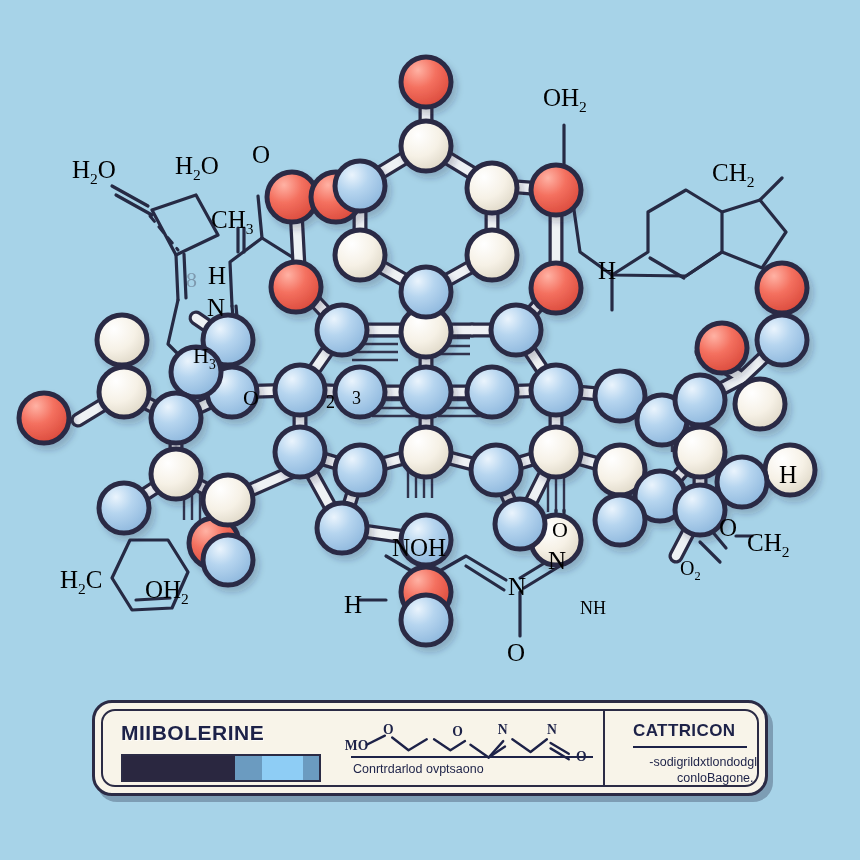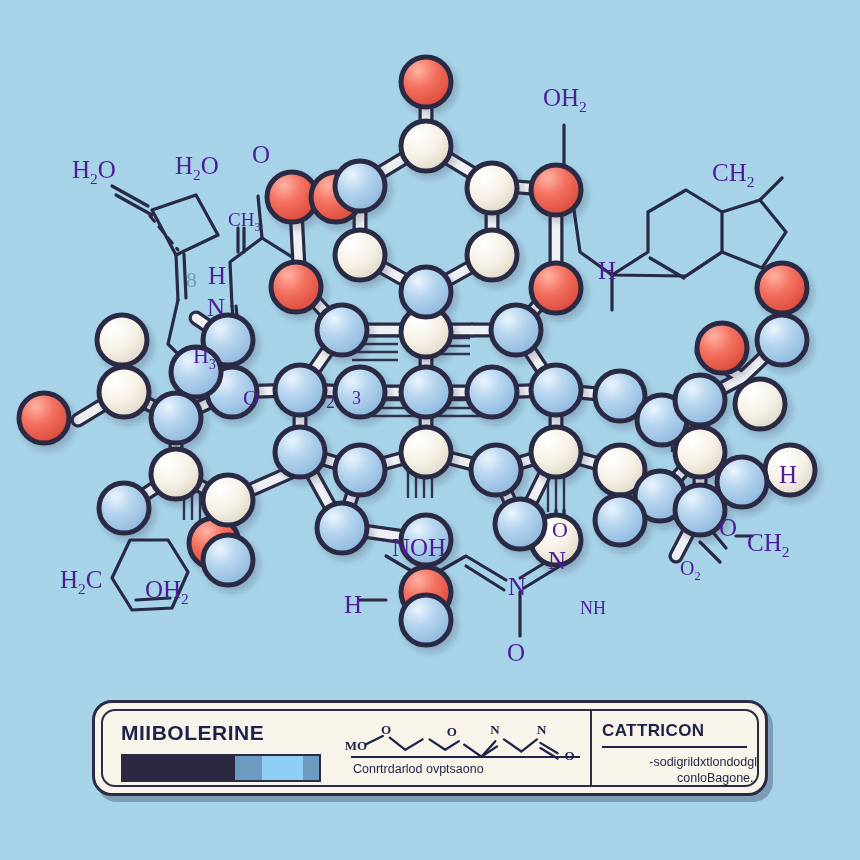--- a/index.html
+++ b/index.html
@@ -34,41 +34,41 @@
   .lg-bar{
     margin-top:11px;width:200px;height:28px;
     border:2px solid #2b2b45;box-sizing:border-box;
     display:flex;overflow:hidden;
   }
   .lg-seg{height:100%;}
   .lg-col-mid{
     flex:1;position:relative;
     border-right:2px solid #2b2b45;
   }
-  .lg-col-right{width:165px;padding:10px 0 0 10px;box-sizing:border-box;}
+  .lg-col-right{width:152px;padding:10px 0 0 28px;box-sizing:border-box;}
   .lg-sub-title{
     font-size:17px;font-weight:bold;color:#1d2248;letter-spacing:.4px;
   }
   .lg-rule{height:2px;background:#1d2248;margin:5px 10px 6px 0;}
   .lg-sub-line{font-size:12.5px;color:#1d2248;line-height:1.28;text-align:right;}
   .lg-mid-caption{
     position:absolute;left:14px;right:12px;bottom:9px;
     font-size:12.5px;color:#1d2248;
   }
   .lg-mid-rule{
     position:absolute;left:12px;right:10px;bottom:27px;height:2px;background:#1d2248;
   }
   .lg-mini{position:absolute;left:4px;top:4px;width:100%;height:54px;}
   .at{font-size:15px;font-weight:bold;fill:#1d2248;font-family:"Liberation Serif",serif;}
 
   
   .sk{
     position:absolute;
     font-family:"Liberation Serif", serif;
-    color:#4c1d95;
+    color:#000000;
     white-space:nowrap;
     user-select:none;
   }
   .sk sub{font-size:.62em;}
   .faint{color:#5d6b80;opacity:.55;}
 </style>
 </head>
 <body>
 
 <div id="stage">
@@ -392,21 +392,21 @@
         <circle cx="426" cy="620" r="25" fill="url(#gBlue)"></circle>
         <circle cx="782" cy="340" r="25" fill="url(#gBlue)"></circle>
       </g>
     </g>
   </svg>
 
   <div>
     <div class="sk" style="left:72px;top:172px;font-size:25px;transform:translateY(-50%)">H<sub>2</sub>O</div>
     <div class="sk" style="left:175px;top:168px;font-size:25px;transform:translateY(-50%)">H<sub>2</sub>O</div>
     <div class="sk" style="left:252px;top:155px;font-size:25px;transform:translateY(-50%)">O</div>
-    <div class="sk" style="left:228px;top:222px;font-size:19px;transform:translateY(-50%)">CH<sub>3</sub></div>
+    <div class="sk" style="left:211px;top:222px;font-size:25px;transform:translateY(-50%)">CH<sub>3</sub></div>
     <div class="sk" style="left:208px;top:276px;font-size:25px;transform:translateY(-50%)">H</div>
     <div class="sk faint" style="left:186px;top:280px;font-size:22px;transform:translateY(-50%)">8</div>
     <div class="sk" style="left:207px;top:308px;font-size:25px;transform:translateY(-50%)">N</div>
     <div class="sk" style="left:193px;top:358px;font-size:22px;transform:translateY(-50%)">H<sub>3</sub></div>
     <div class="sk" style="left:243px;top:398px;font-size:22px;transform:translateY(-50%)">O</div>
     <div class="sk" style="left:326px;top:402px;font-size:18px;transform:translateY(-50%)">2</div>
     <div class="sk" style="left:352px;top:398px;font-size:18px;transform:translateY(-50%)">3</div>
 
     <div class="sk" style="left:543px;top:100px;font-size:25px;transform:translateY(-50%)">OH<sub>2</sub></div>
     <div class="sk" style="left:712px;top:175px;font-size:25px;transform:translateY(-50%)">CH<sub>2</sub></div>

